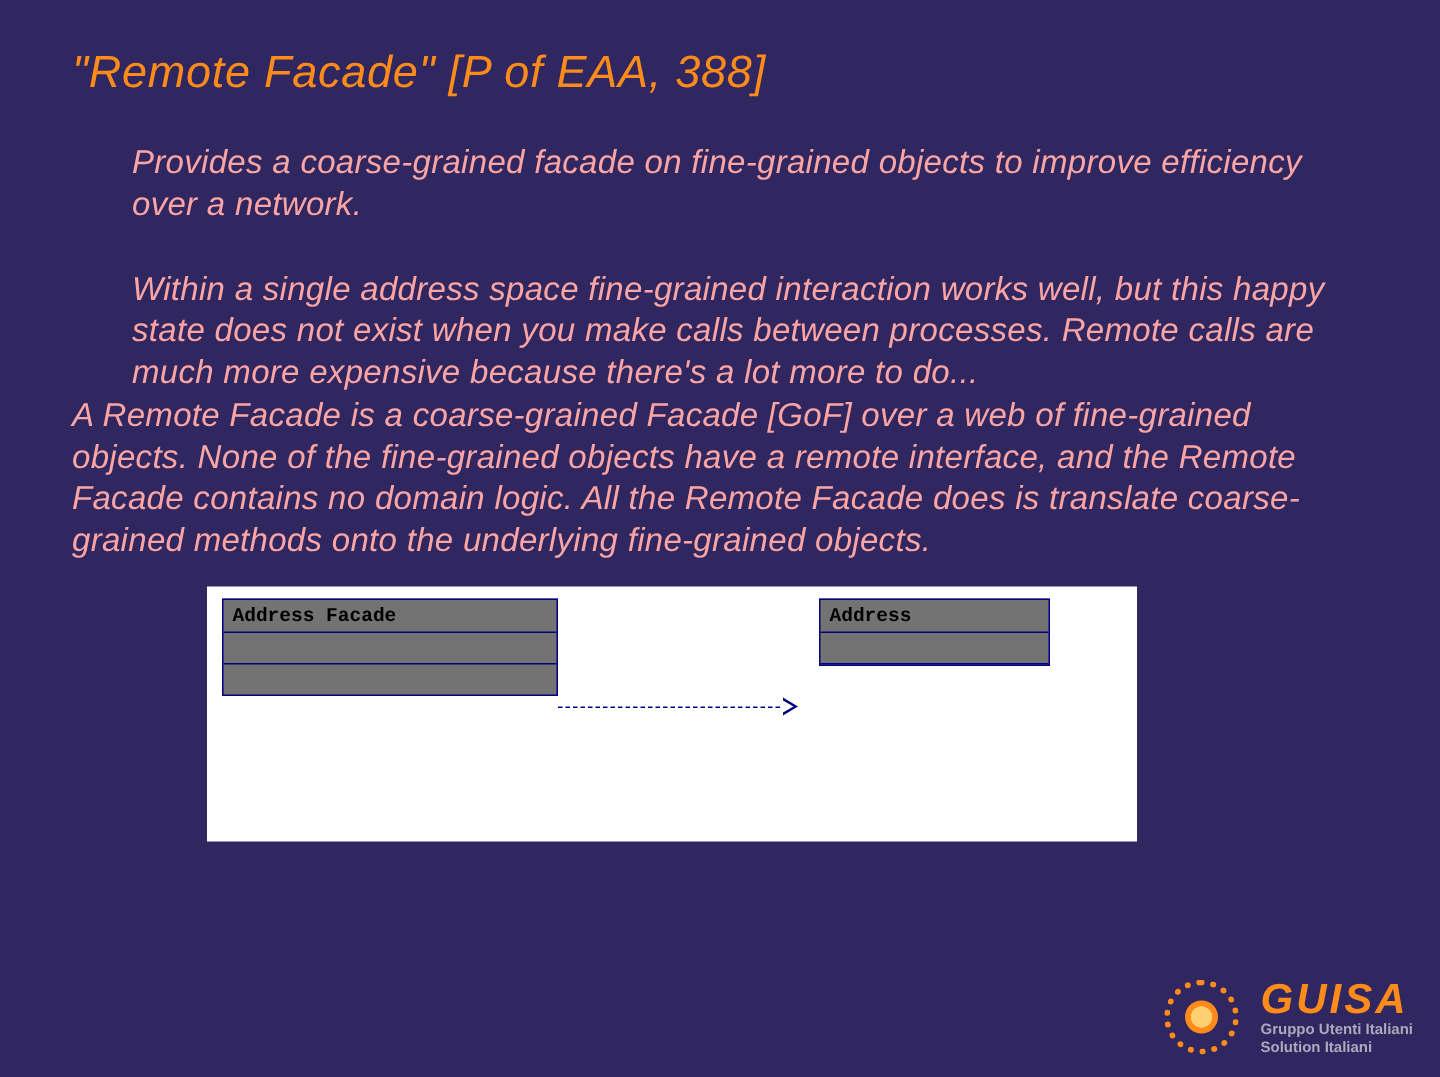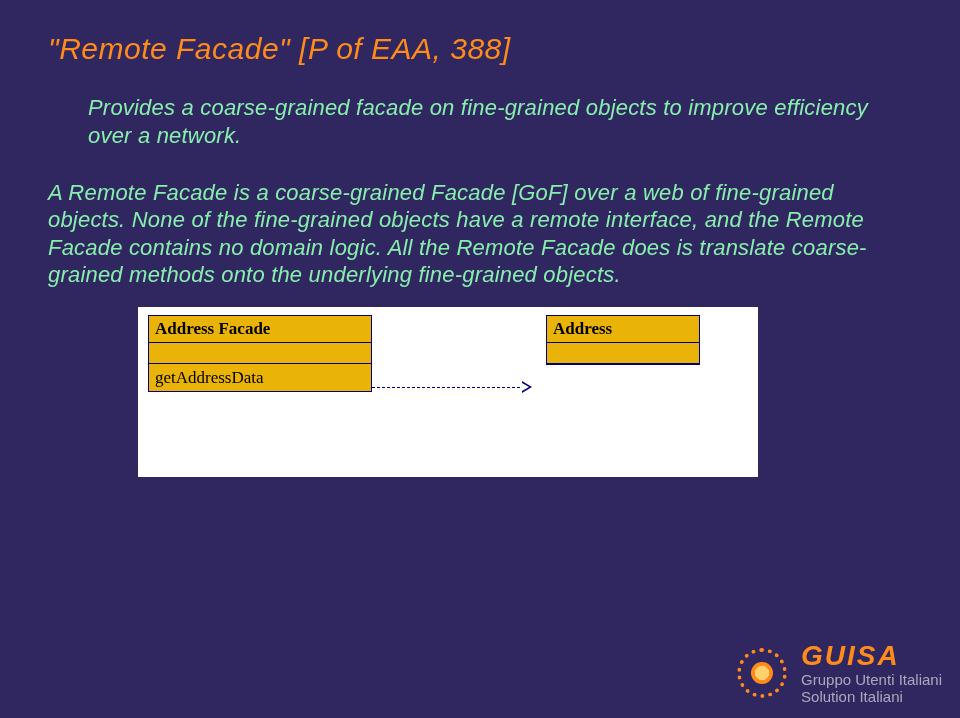--- a/index.html
+++ b/index.html
@@ -21,45 +21,45 @@
   }
   .title {
     color: #ff8c1a;
     font-size: 30px;
     font-style: italic;
     font-weight: normal;
     margin: 8px 0 28px 0;
     letter-spacing: 0.5px;
   }
   .body-text {
-    color: #86efac;
+    color: #fca5a5;
     font-size: 22px;
     font-style: italic;
     line-height: 1.25;
     letter-spacing: 0.2px;
   }
   .body-text p { margin: 0 0 2px 0; }
   .indent { padding-left: 40px; }
   .uml-wrap {
     margin-top: 18px;
     padding-left: 90px;
   }
   .uml {
     background: #ffffff;
     width: 620px;
     height: 170px;
     position: relative;
   }
   .uml-class {
     position: absolute;
     border: 1.5px solid #000080;
-    background: #eab308;
-    font-family: Liberation Serif, serif;
+    background: #737373;
+    font-family: Liberation Mono, monospace;
     color: #000;
-    font-size: 17px;
+    font-size: 13px;
   }
   .uml-title {
     border-bottom: 1.5px solid #000080;
     font-weight: bold;
     text-align: left;
     padding: 3px 6px;
   }
   .uml-compartment {
     border-bottom: 1.5px solid #000080;
     padding: 3px 6px;
@@ -115,43 +115,43 @@
     border: 4px dotted #ff8c1a;
     border-radius: 50%;
   }
   .guisa-mark .core {
     position:absolute; left:14px; top:14px; width:22px; height:22px;
     background: radial-gradient(circle, #ffd070 0 45%, #ff8c1a 46% 100%);
     border-radius:50%;
   }
   .guisa-text { line-height: 1; }
   .guisa-name { color: #ff8c1a; font-size: 28px; font-weight: bold; font-style: italic; letter-spacing: 2px; }
-  .guisa-sub  { color: #aab; font-size: 15px; font-weight: normal; margin-top:2px; }
+  .guisa-sub  { color: #aab; font-size: 10px; font-weight: bold; margin-top:2px; }
 </style>
 </head>
 <body>
 
 <div class="slide">
 
   <div class="title">"Remote Facade" [P of EAA, 388]</div>
 
   <div class="body-text">
     <p class="indent">Provides a coarse-grained facade on fine-grained objects to improve efficiency over a network.</p>
     <br>
+    <p class="indent">Within a single address space fine-grained interaction works well, but this happy state does not exist when you make calls between processes. Remote calls are much more expensive because there's a lot more to do...</p>
     <p>A Remote Facade is a coarse-grained Facade [GoF] over a web of fine-grained objects. None of the fine-grained objects have a remote interface, and the Remote Facade contains no domain logic. All the Remote Facade does is translate coarse-grained methods onto the underlying fine-grained objects.</p>
   </div>
 
   <div class="uml-wrap">
     <div class="uml">
 
       <div class="uml-class facade">
         <div class="uml-title">Address Facade</div>
         <div class="uml-compartment"></div>
         <div class="uml-compartment last">
-          <div class="uml-method">getAddressData</div>
         </div>
       </div>
 
       <div class="uml-class address">
         <div class="uml-title">Address</div>
         <div class="uml-compartment"></div>
       </div>
 
       <div class="arrow arrow-line"></div>
       <div class="arrowhead"></div>

